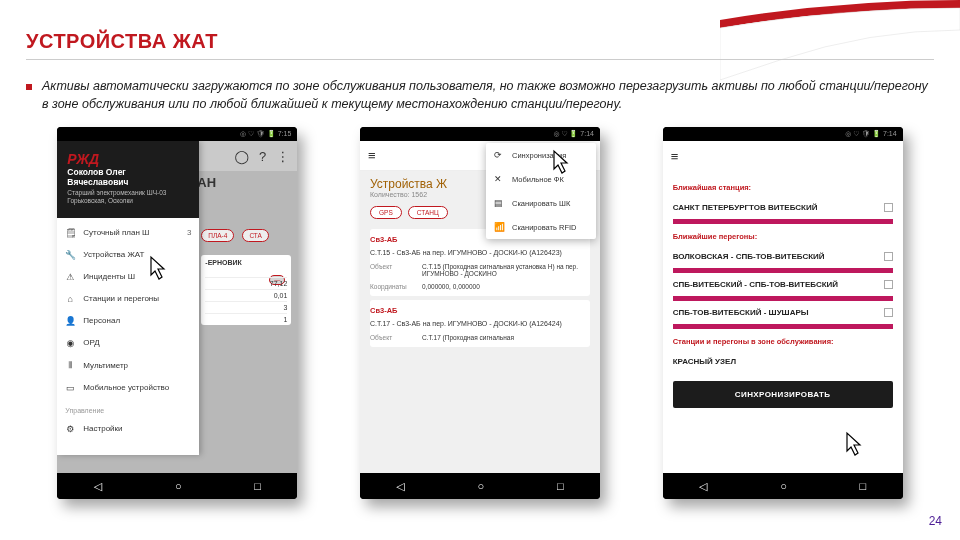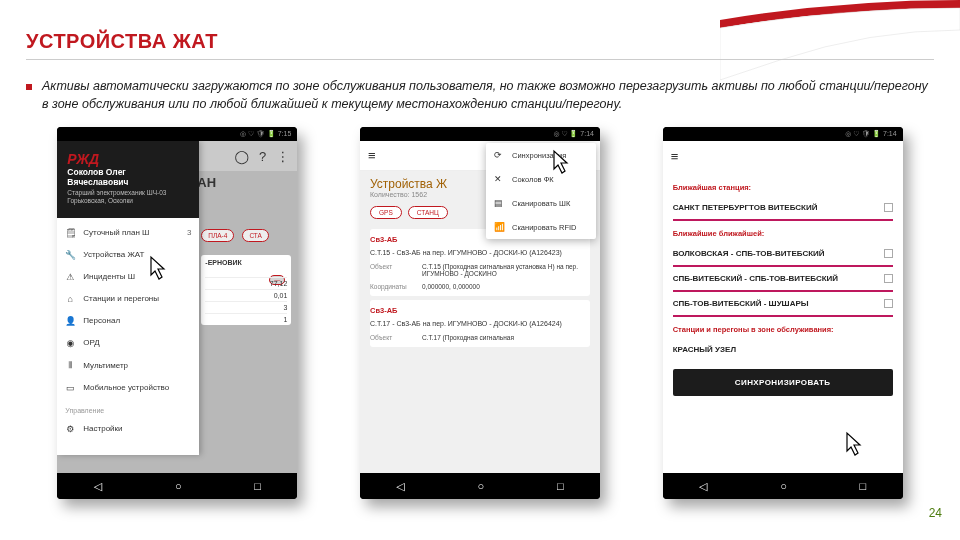--- a/index.html
+++ b/index.html
@@ -59,28 +59,28 @@
   .p2-cardhead { font-size: 7.5px; font-weight: bold; color: #c0181f; }
   .p2-cardtitle { font-size: 7px; color: #333; margin-top: 4px; line-height: 1.3; }
   .p2-cardrow { display: flex; margin-top: 6px; gap: 10px; font-size: 6.5px; }
   .p2-cardlabel { color: #888; width: 42px; flex-shrink: 0; }
   .p2-cardval { color: #333; }
   
   
   .p3-topbar { height: 30px; background: #fff; display: flex; align-items: center; padding: 0 8px; font-size: 13px; color: #333; }
   .p3-body { padding: 4px 10px; }
   .p3-section { font-size: 7.5px; color: #c0181f; font-weight: bold; margin: 8px 0 4px; }
-  .p3-item { display: flex; align-items: center; justify-content: space-between; padding: 7px 0; border-bottom: 2px solid #be185d; }
+  .p3-item { display: flex; align-items: center; justify-content: space-between; padding: 7px 0; border-bottom: 5px solid #be185d; }
   .p3-item-label { font-size: 8px; color: #222; font-weight: bold; }
   .p3-checkbox { width: 9px; height: 9px; border: 1px solid #aaa; }
   .p3-btn { background: #1c1c1c; color: #fff; font-size: 8px; font-weight: bold; text-align: center; padding: 9px; margin-top: 8px; border-radius: 2px; letter-spacing: 0.4px; }
   
   .cursor { position: absolute; width: 26px; height: 30px; pointer-events: none; }
   
-  .page-num { position: absolute; bottom: 20px; right: 18px; font-size: 12px; color: #4d7c0f; }
+  .page-num { position: absolute; bottom: 12px; right: 18px; font-size: 12px; color: #4c1d95; }
 </style>
 </head>
 <body>
 
 <svg class="swoosh" viewBox="0 0 240 80">
   <path d="M 0 20 Q 120 0 240 0 L 240 8 Q 120 8 0 28 Z" fill="#c0181f"></path>
   <path d="M 0 28 Q 120 8 240 8 L 240 30 Q 150 30 60 60 Q 30 70 0 80 Z" fill="#fff" stroke="#ddd" stroke-width="0.5"></path>
 </svg>
 
 <div class="header">
@@ -223,21 +223,21 @@
             <span class="p2-cardval">С.Т.17 (Проходная сигнальная</span>
           </div>
       </div>
       <div class="popup" id="popup-list">
           <div class="popup-item">
             <span class="ico">⟳</span>
             <span>Синхронизация</span>
           </div>
           <div class="popup-item">
             <span class="ico">✕</span>
-            <span>Соколов ФК</span>
+            <span>Мобильное ФК</span>
           </div>
           <div class="popup-item">
             <span class="ico">▤</span>
             <span>Сканировать ШК</span>
           </div>
           <div class="popup-item">
             <span class="ico">📶</span>
             <span>Сканировать RFID</span>
           </div>
         </div>
@@ -257,21 +257,21 @@
     <div class="screen" style="background:#fff">
       <div class="p3-topbar">
         <span>≡</span>
       </div>
       <div class="p3-body">
         <div class="p3-section">Ближайшая станция:</div>
         <div class="p3-item">
             <span class="p3-item-label">САНКТ ПЕТЕРБУРГТОВ ВИТЕБСКИЙ</span>
             <span class="p3-checkbox"></span>
           </div>
-        <div class="p3-section">Ближайшие ближайшей:</div>
+        <div class="p3-section">Ближайшие перегоны:</div>
         <div class="p3-item">
             <span class="p3-item-label">ВОЛКОВСКАЯ - СПБ-ТОВ-ВИТЕБСКИЙ</span>
             <span class="p3-checkbox"></span>
           </div>
         <div class="p3-item">
             <span class="p3-item-label">СПБ-ВИТЕБСКИЙ - СПБ-ТОВ-ВИТЕБСКИЙ</span>
             <span class="p3-checkbox"></span>
           </div>
         <div class="p3-item">
             <span class="p3-item-label">СПБ-ТОВ-ВИТЕБСКИЙ - ШУШАРЫ</span>

